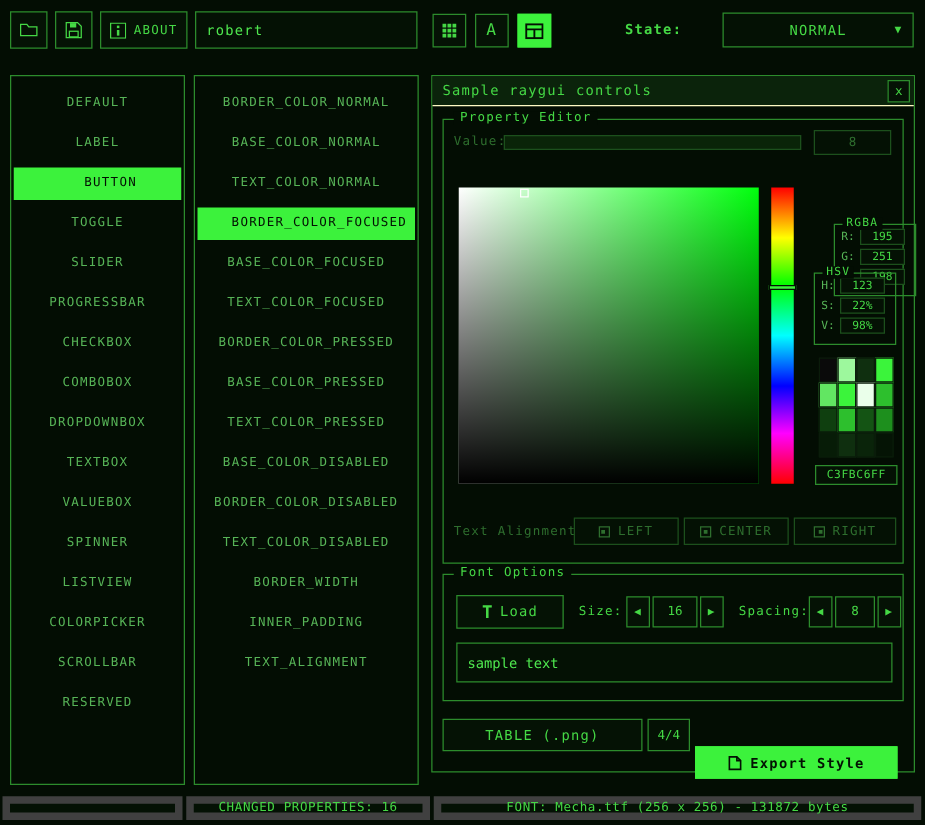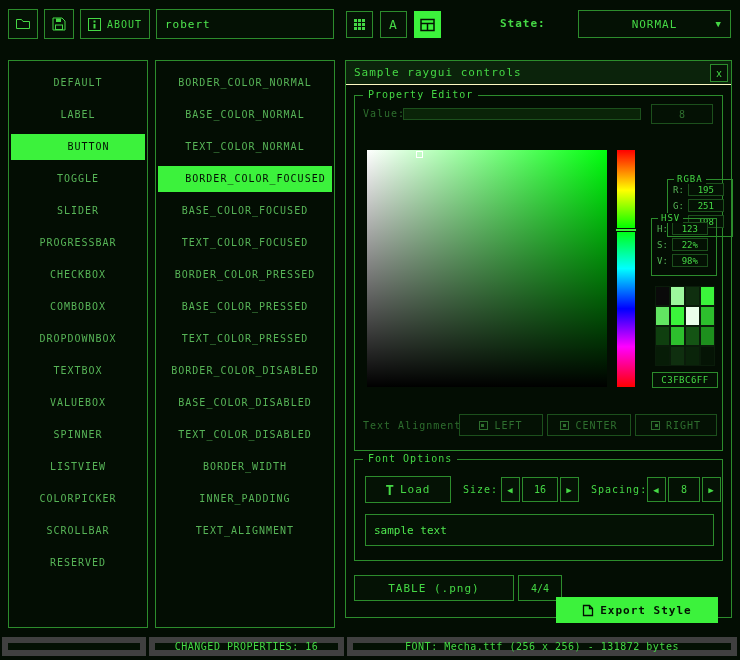--- a/index.html
+++ b/index.html
@@ -191,22 +191,22 @@
   <div class="panel" id="properties-list">
       <div class="list-item">BORDER_COLOR_NORMAL</div>
       <div class="list-item">BASE_COLOR_NORMAL</div>
       <div class="list-item">TEXT_COLOR_NORMAL</div>
       <div class="list-item selected">BORDER_COLOR_FOCUSED</div>
       <div class="list-item">BASE_COLOR_FOCUSED</div>
       <div class="list-item">TEXT_COLOR_FOCUSED</div>
       <div class="list-item">BORDER_COLOR_PRESSED</div>
       <div class="list-item">BASE_COLOR_PRESSED</div>
       <div class="list-item">TEXT_COLOR_PRESSED</div>
+      <div class="list-item">BASE_COLOR_DISABLED</div>
       <div class="list-item">BORDER_COLOR_DISABLED</div>
-      <div class="list-item">BASE_COLOR_DISABLED</div>
       <div class="list-item">TEXT_COLOR_DISABLED</div>
       <div class="list-item">BORDER_WIDTH</div>
       <div class="list-item">INNER_PADDING</div>
       <div class="list-item">TEXT_ALIGNMENT</div>
     </div>
 
   <div class="window">
     <div class="win-header">
       <span class="win-title">Sample raygui controls</span>
       <span class="win-close">x</span>
@@ -318,21 +318,21 @@
       <div class="btn arrow-btn" style="left:347px;top:17px;width:19px;height:25px;">
           <span>▶</span>
         </div>
 
       <div class="valuebox" style="left:10px;top:54px;width:349px;height:32px;justify-content:flex-start;padding-left:8px;font-size:11px;color:#4fe84f;">sample text</div>
     </div>
 
     <div class="btn" style="left:8px;top:514px;width:160px;height:26px;font-size:11px;">
       <span>TABLE (.png)</span>
     </div>
-    <div class="valuebox" style="left:172px;top:514px;width:44px;height:26px;">4/4</div>
+    <div class="valuebox" style="left:172px;top:514px;width:34px;height:26px;">4/4</div>
     <div class="btn export-btn" style="left:210px;top:492px;width:162px;height:26px;margin-top:44px;">
       <span>
         <svg width="12" height="13" viewBox="0 0 12 13">
             <path d="M1.5 1.5h6l3 3v7h-9z" fill="none" stroke="#031103" stroke-width="1.3"></path>
             <path d="M7.5 1.5v3h3" fill="none" stroke="#031103" stroke-width="1.3"></path>
           </svg>
       </span>
       <span style="font-weight:bold;">Export Style</span>
     </div>
   </div>

